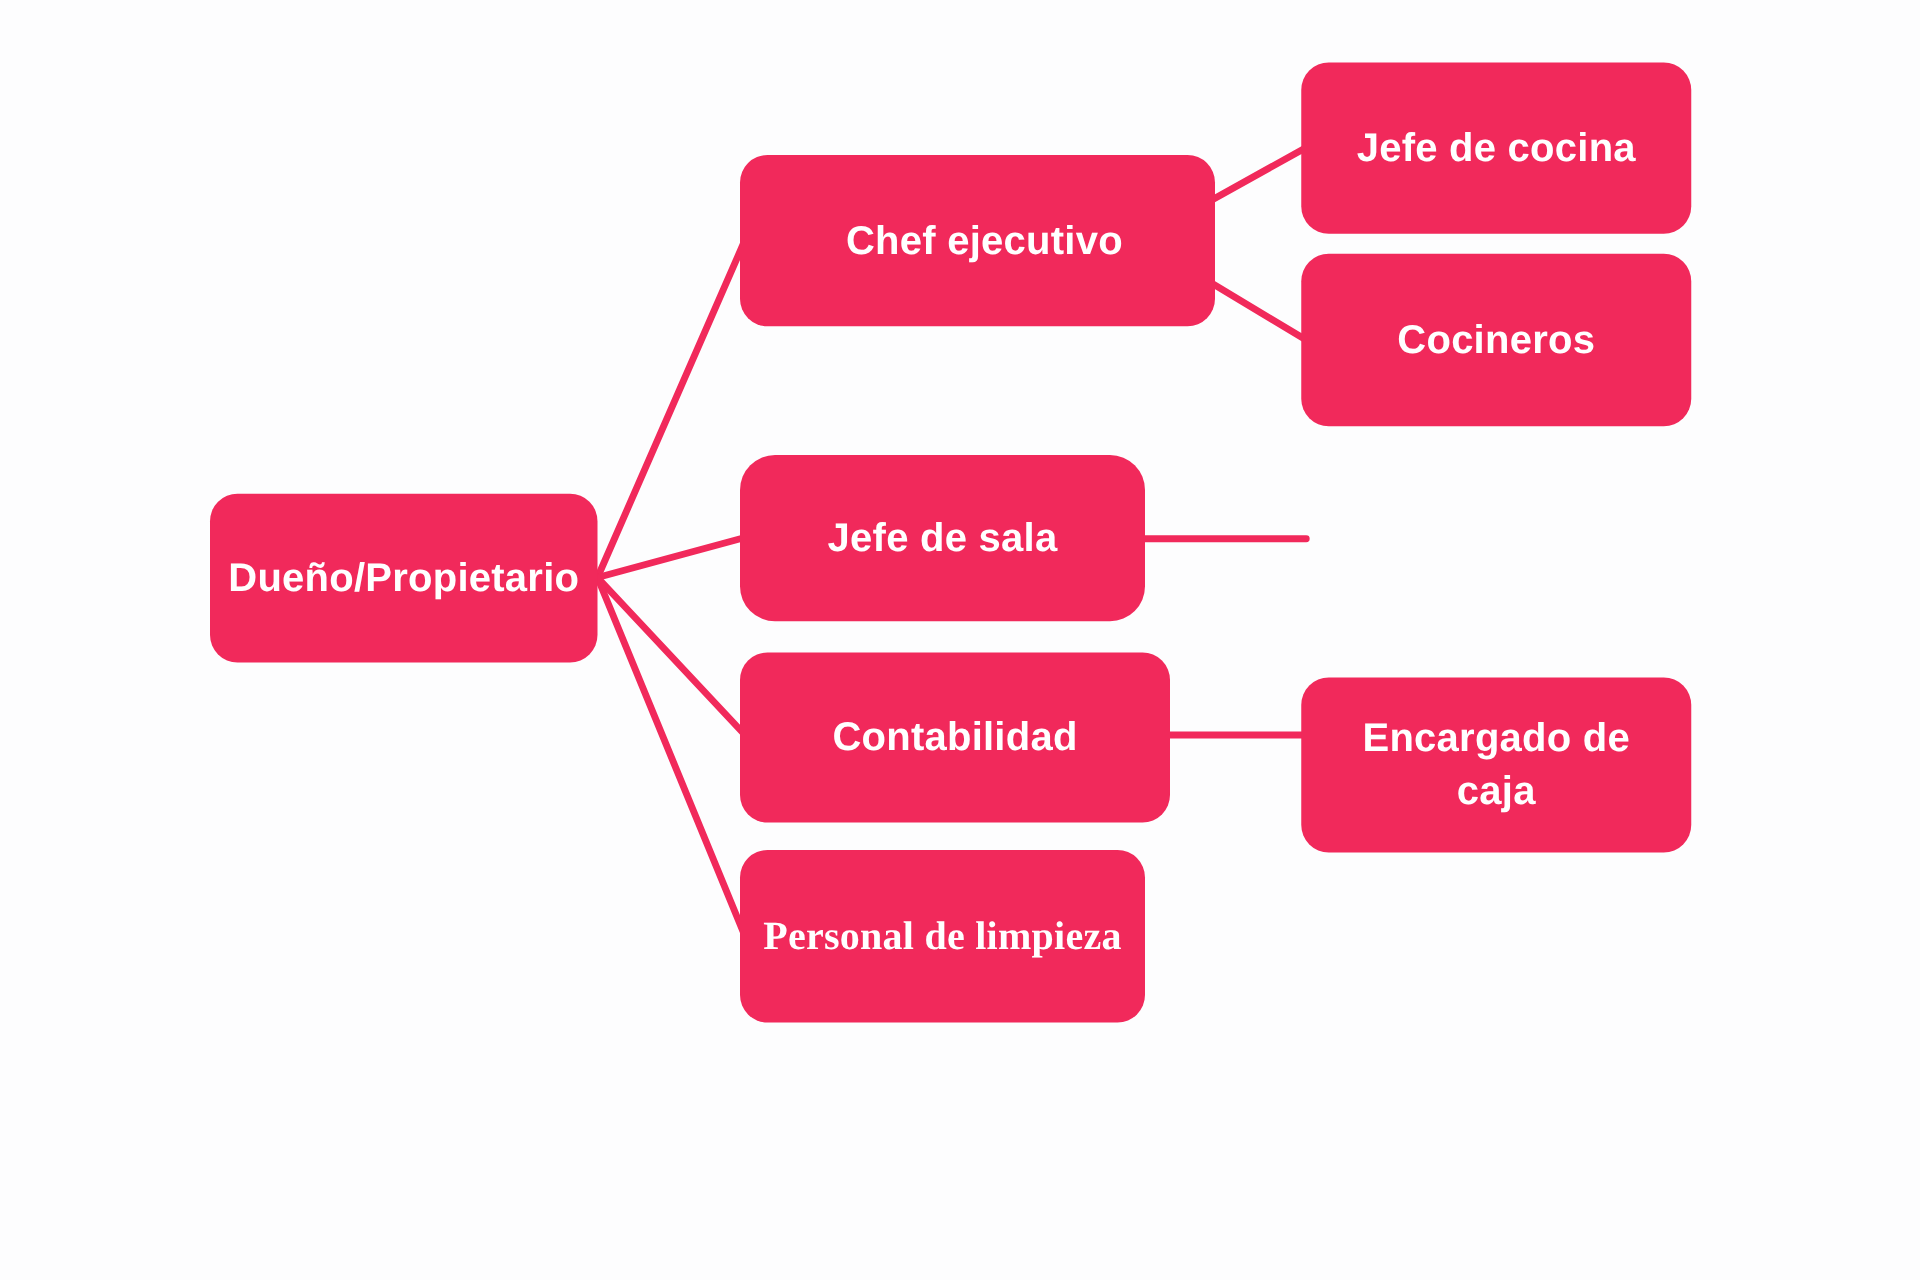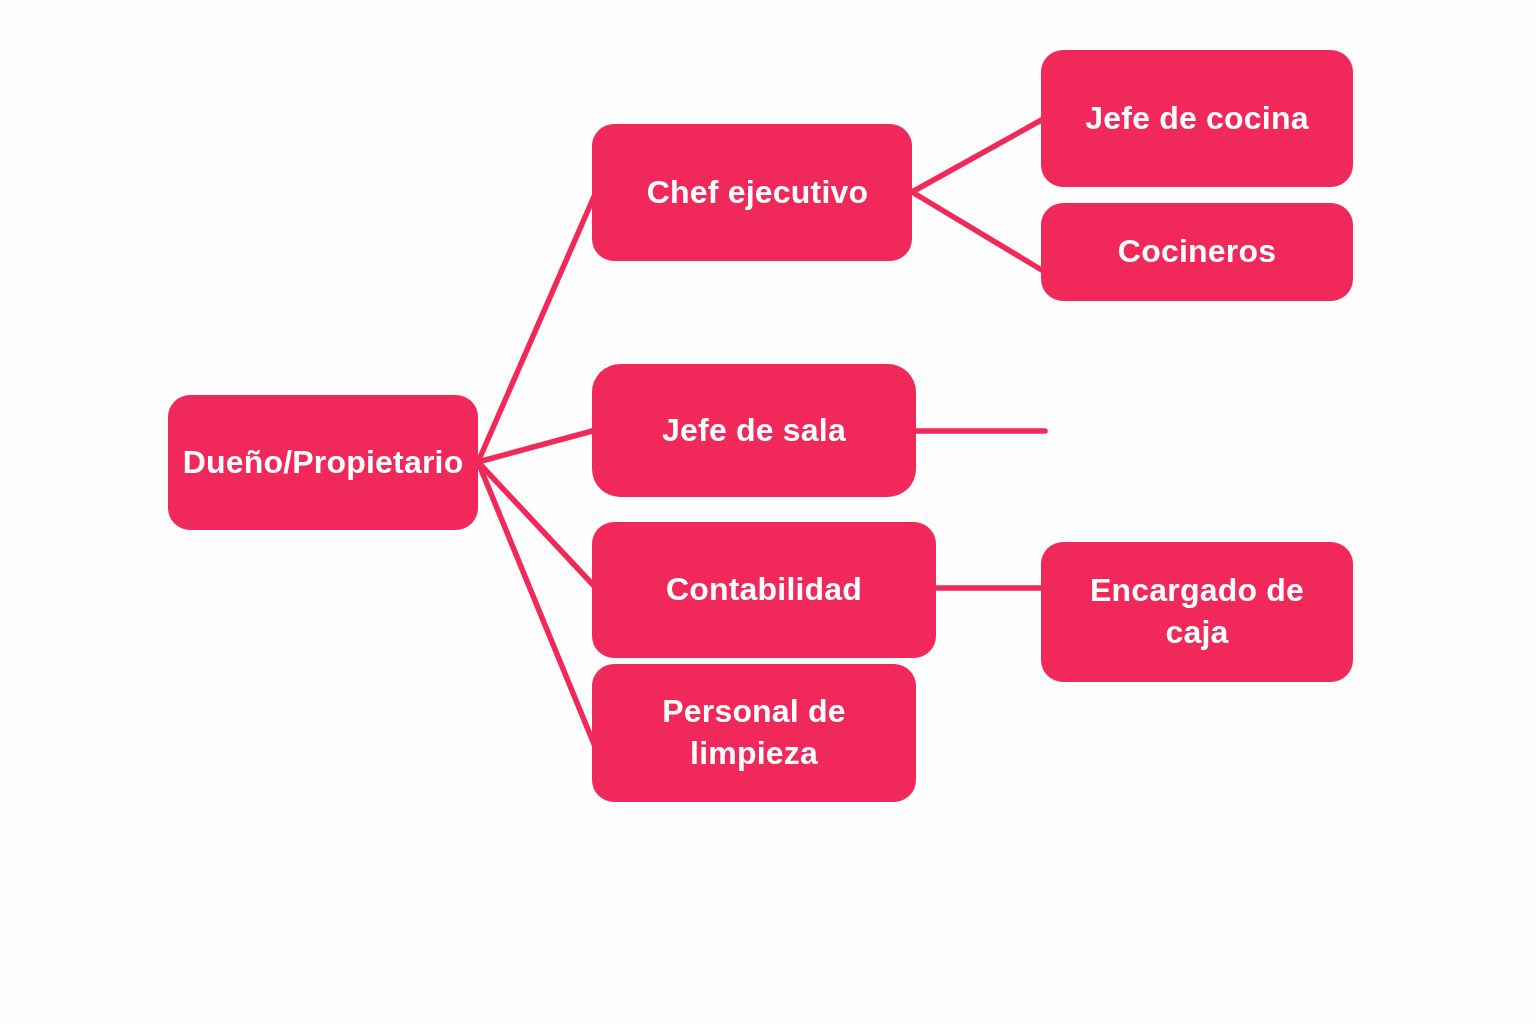--- a/index.html
+++ b/index.html
@@ -47,28 +47,28 @@
   }
   .node .label {
     color: var(--text, #ffffff);
     font-size: 32px;
     font-weight: 700;
     line-height: 1.3;
     letter-spacing: 0.2px;
   }
   
   .pos-root          { left: 168px;  top: 395px; width: 310px; height: 135px; }
-  .pos-chef          { left: 592px;  top: 124px; width: 320px; height: 137px; padding-left: 29px; }
+  .pos-chef          { left: 592px;  top: 124px; width: 380px; height: 137px; padding-left: 29px; }
   .pos-jefe-cocina   { left: 1041px; top: 50px;  width: 312px; height: 137px; }
-  .pos-cocineros     { left: 1041px; top: 203px; width: 312px; height: 98px; }
+  .pos-cocineros     { left: 1041px; top: 203px; width: 312px; height: 138px; }
   .pos-jefe-sala     { left: 592px;  top: 364px; width: 324px; height: 133px; border-radius: 28px; }
   .pos-camareros     { left: 1041px; top: 364px; width: 312px; height: 135px; }
   .pos-contabilidad  { left: 592px;  top: 522px; width: 344px; height: 136px; }
   .pos-encargado     { left: 1041px; top: 518px; width: 312px; height: 140px; margin-top: 24px; }
-  .pos-limpieza      { left: 592px;  top: 664px; width: 324px; height: 138px; }
+  .pos-limpieza      { left: 592px;  top: 680px; width: 324px; height: 138px; font-family: Liberation Serif, serif; }
 </style>
 </head>
 <body>
 
 <div class="canvas">
 
   <svg class="edges" viewBox="0 0 1536 1024">
     <line x1="478" y1="462" x2="596" y2="192"></line>
     <line x1="478" y1="462" x2="596" y2="430"></line>
     <line x1="478" y1="462" x2="596" y2="588"></line>

